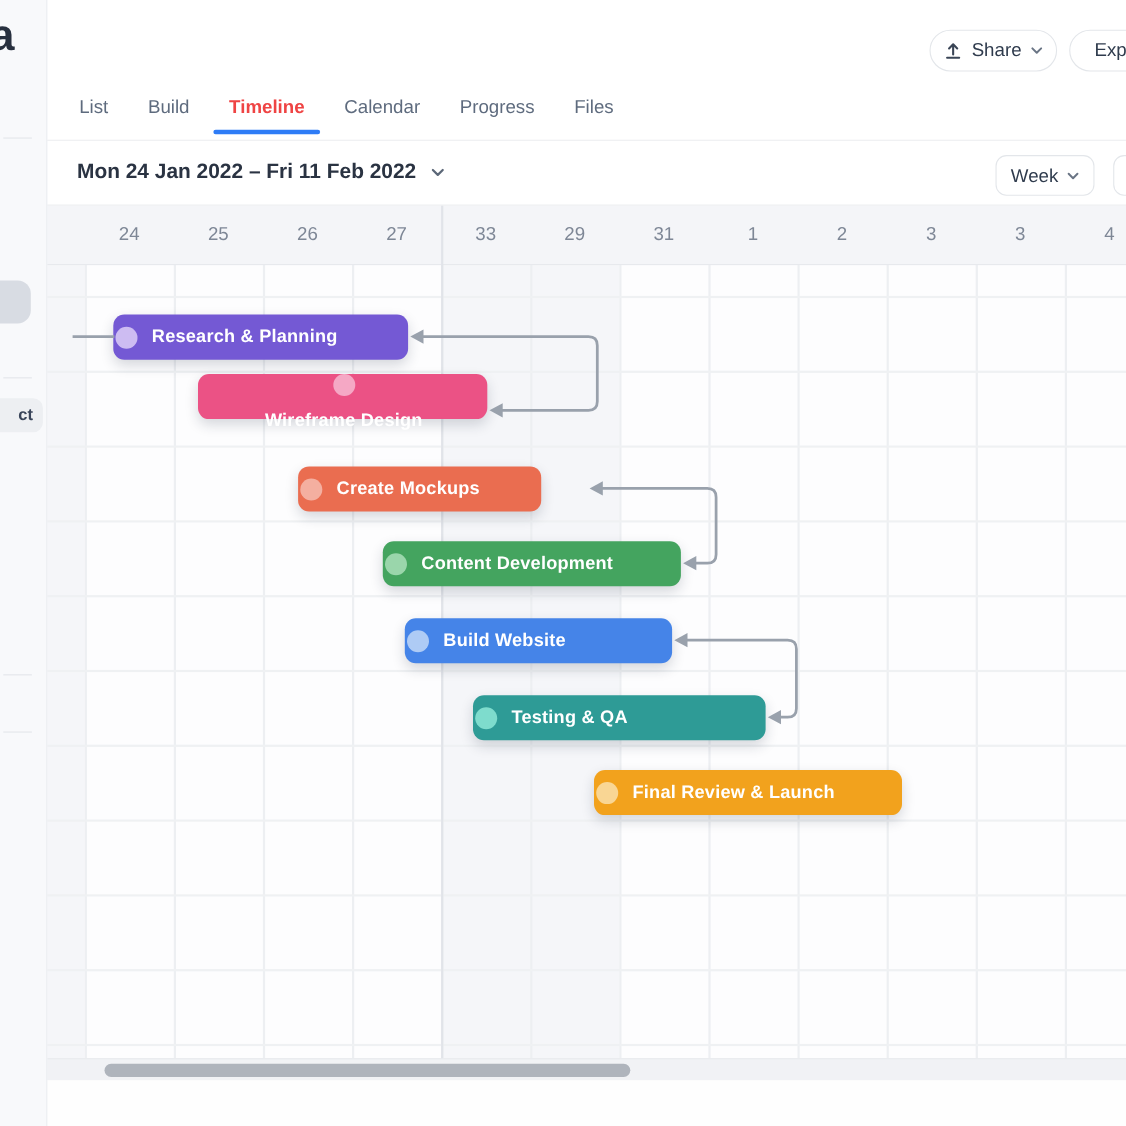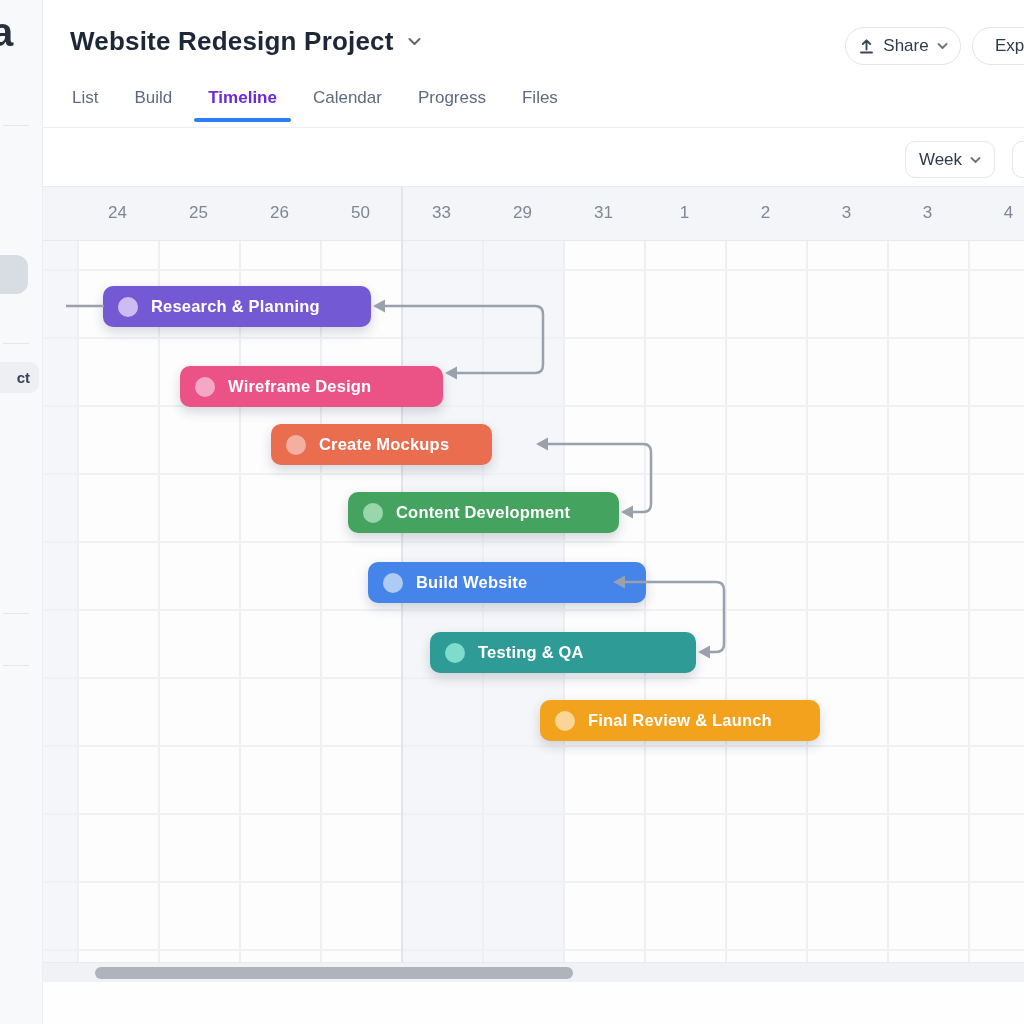--- a/index.html
+++ b/index.html
@@ -17,41 +17,41 @@
 
   
   .title{position:absolute;left:70px;top:26px;font-size:26px;font-weight:700;color:#1D2737;letter-spacing:.2px;display:flex;align-items:center;gap:14px;}
   .chev{display:inline-flex;align-items:center;}
   .btn{position:absolute;display:flex;align-items:center;justify-content:center;gap:8px;background:#fff;border:1px solid #E3E6EA;
        border-radius:19px;font-size:17px;color:#2F3B4D;box-sizing:border-box;cursor:pointer;}
   .btn-share{left:845px;top:27px;width:116px;height:38px;}
   .btn-export{left:972px;top:27px;width:110px;height:38px;justify-content:flex-start;padding-left:22px;}
   .tabs{position:absolute;left:72px;top:88px;display:flex;gap:36px;font-size:17px;color:#5E6B7E;}
   .tab{position:relative;padding-bottom:18px;cursor:pointer;}
-  .tab.active{color:#6d28d9;font-weight:600;}
+  .tab.active{color:#ef4444;font-weight:600;}
   .tab.active::after{content:"";position:absolute;left:-14px;right:-14px;bottom:4px;height:4px;border-radius:2px;background:#2E7CF6;}
   .hdr-divider{position:absolute;left:42px;right:0;top:127px;height:1px;background:#EDEEF1;}
 
   
   .date-range{position:absolute;left:70px;top:146px;display:flex;align-items:center;gap:14px;font-size:19px;font-weight:700;color:#2A3342;cursor:pointer;}
   .btn-week{left:905px;top:141px;width:90px;height:37px;border-radius:10px;font-size:17px;text-align:right;}
   .btn-sliver{left:1012px;top:141px;width:46px;height:37px;border-radius:10px;}
   .toolbar-divider{position:absolute;left:42px;right:0;top:186px;height:1px;background:#E9EBEE;}
 
   
   .day-header{position:absolute;left:42px;right:0;top:187px;height:53px;background:#F4F5F8;border-bottom:1px solid #E7E9ED;z-index:1;}
   .day-label{position:absolute;top:16px;transform:translateX(-50%);font-size:17px;color:#7E8796;}
   .grid-body{position:absolute;left:42px;right:0;top:240px;height:722px;background:#FDFDFE;overflow:hidden;}
   .gutter-band{position:absolute;left:0;top:0;bottom:0;width:35px;background:#F5F6F9;}
   .weekend-band{position:absolute;top:0;bottom:0;background:rgba(238,240,244,0.55);}
   .vline{position:absolute;top:0;bottom:0;width:1.5px;background:#EDEFF2;}
   .hline{position:absolute;left:0;right:0;height:1.5px;background:#EFF1F3;}
   .week-divider{position:absolute;top:187px;height:775px;width:1.5px;background:#E1E4E9;z-index:2;}
 
-  .task-bar{position:absolute;height:41px;border-radius:10px;display:flex;align-items:center;gap:13px;padding-left:15px;
+  .task-bar{position:absolute;height:41px;border-radius:10px;display:flex;align-items:center;gap:13px;padding-left:2px;
     box-sizing:border-box;color:#fff;font-size:16.5px;font-weight:600;letter-spacing:.2px;cursor:pointer;
     box-shadow:0 5px 12px rgba(30,40,60,.18);z-index:3;white-space:nowrap;text-align:center;}
   .task-dot{width:20px;height:20px;border-radius:50%;flex:0 0 auto;}
 
   .conn-svg{position:absolute;left:0;top:0;width:1024px;height:1024px;z-index:4;pointer-events:none;}
 
   
   .scroll-track{position:absolute;left:42px;right:0;top:962px;height:20px;background:#F1F2F5;border-top:1px solid #E8EAED;}
   .scroll-thumb{position:absolute;left:53px;top:4px;width:478px;height:12px;border-radius:6px;background:#AFB4BC;cursor:pointer;}
   .bottom-strip{position:absolute;left:42px;right:0;top:982px;height:42px;background:#FEFEFE;}
@@ -66,28 +66,20 @@
   <div class="sidebar">
     <div class="logo">a</div>
     <div class="sb-divider" style="top:125px;"></div>
     <div class="sb-pill-selected"></div>
     <div class="sb-divider" style="top:343px;"></div>
     <div class="sb-pill-project">ct</div>
     <div class="sb-divider" style="top:613px;"></div>
     <div class="sb-divider" style="top:665px;"></div>
   </div>
 
-  <div class="title">
-    <span>Website Redesign Project</span>
-    <span class="chev">
-      <svg class="icon" width="13" height="9" viewBox="0 0 13 9">
-          <polyline points="1.5,2 6.5,7 11.5,2" fill="none" stroke="#5C6878" stroke-width="2" stroke-linecap="round" stroke-linejoin="round"></polyline>
-        </svg>
-    </span>
-  </div>
 
   <div class="btn btn-share">
     <span>
       <svg class="icon" width="17" height="17" viewBox="0 0 17 17">
         <path d="M8.5 11.5 V2.8 M4.8 6 L8.5 2.3 L12.2 6 M3 14.5 H14" fill="none" stroke="#3A4556" stroke-width="1.9" stroke-linecap="round" stroke-linejoin="round"></path>
       </svg>
     </span>
     <span>Share</span>
     <span class="chev">
       <svg class="icon" width="11" height="8" viewBox="0 0 11 8">
@@ -103,36 +95,44 @@
   <div class="tabs" id="tabs">
       <div class="tab">List</div>
       <div class="tab">Build</div>
       <div class="tab active">Timeline</div>
       <div class="tab">Calendar</div>
       <div class="tab">Progress</div>
       <div class="tab">Files</div>
     </div>
   <div class="hdr-divider"></div>
 
+  <div class="date-range">
+    <span>Mon 24 Jan 2022 – Fri 11 Feb 2022</span>
+    <span class="chev">
+      <svg class="icon" width="12" height="8" viewBox="0 0 12 8">
+          <polyline points="1.5,1.5 6,6 10.5,1.5" fill="none" stroke="#5C6878" stroke-width="2" stroke-linecap="round" stroke-linejoin="round"></polyline>
+        </svg>
+    </span>
+  </div>
   <div class="btn btn-week">
     <span>Week</span>
     <span class="chev">
       <svg class="icon" width="11" height="8" viewBox="0 0 11 8">
           <polyline points="1.5,2 5.5,6 9.5,2" fill="none" stroke="#6A7585" stroke-width="1.8" stroke-linecap="round" stroke-linejoin="round"></polyline>
         </svg>
     </span>
   </div>
   <div class="btn btn-sliver"></div>
   <div class="toolbar-divider"></div>
 
   <div class="day-header" id="dayHeader">
       <span class="day-label" style="left: 75.5px;">24</span>
       <span class="day-label" style="left: 156.5px;">25</span>
       <span class="day-label" style="left: 237.5px;">26</span>
-      <span class="day-label" style="left: 318.5px;">50</span>
+      <span class="day-label" style="left: 318.5px;">27</span>
       <span class="day-label" style="left: 399.5px;">33</span>
       <span class="day-label" style="left: 480.5px; text-align: center;">29</span>
       <span class="day-label" style="left: 561.5px;">31</span>
       <span class="day-label" style="left: 642.5px;">1</span>
       <span class="day-label" style="left: 723.5px;">2</span>
       <span class="day-label" style="left: 804.5px;">3</span>
       <span class="day-label" style="left: 885.5px;">3</span>
       <span class="day-label" style="left: 966.5px;">4</span>
     </div>
   <div class="grid-body" id="gridBody">
@@ -163,33 +163,33 @@
       <div class="hline" style="top: 641px;"></div>
       <div class="hline" style="top: 709px;"></div>
     </div>
   <div class="week-divider" style="left:401px;"></div>
 
   <div id="bars">
       <div class="task-bar" style="left: 103px; top: 286px; width: 268px; background: rgb(116, 89, 212);">
         <span class="task-dot" style="background: rgb(205, 188, 242);"></span>
         <span>Research &amp; Planning</span>
       </div>
-      <div class="task-bar" style="left: 180px; top: 366px; width: 263px; background: rgb(235, 82, 133);">
+      <div class="task-bar" style="left: 180px; top: 340px; width: 263px; background: rgb(235, 82, 133); flex-direction: column;">
         <span class="task-dot" style="background: rgb(245, 168, 197);"></span>
         <span>Wireframe Design</span>
       </div>
       <div class="task-bar" style="left: 271px; top: 424px; width: 221px; background: rgb(234, 109, 80);">
         <span class="task-dot" style="background: rgb(244, 175, 160);"></span>
         <span>Create Mockups</span>
       </div>
       <div class="task-bar" style="left: 348px; top: 492px; width: 271px; background: rgb(68, 164, 95);">
         <span class="task-dot" style="background: rgb(154, 214, 171);"></span>
         <span>Content Development</span>
       </div>
-      <div class="task-bar" style="left: 368px; top: 562px; width: 278px; background: rgb(69, 132, 232);">
+      <div class="task-bar" style="left: 368px; top: 562px; width: 243px; background: rgb(69, 132, 232);">
         <span class="task-dot" style="background: rgb(174, 203, 245);"></span>
         <span>Build Website</span>
       </div>
       <div class="task-bar" style="left: 430px; top: 632px; width: 266px; background: rgb(46, 155, 150);">
         <span class="task-dot" style="background: rgb(126, 220, 205);"></span>
         <span>Testing &amp; QA</span>
       </div>
       <div class="task-bar" style="left: 503px; top: 700px; width: 280px; background: rgb(242, 162, 29); margin-left: 37px;">
         <span class="task-dot" style="background: rgb(249, 214, 148);"></span>
         <span>Final Review &amp; Launch</span>

